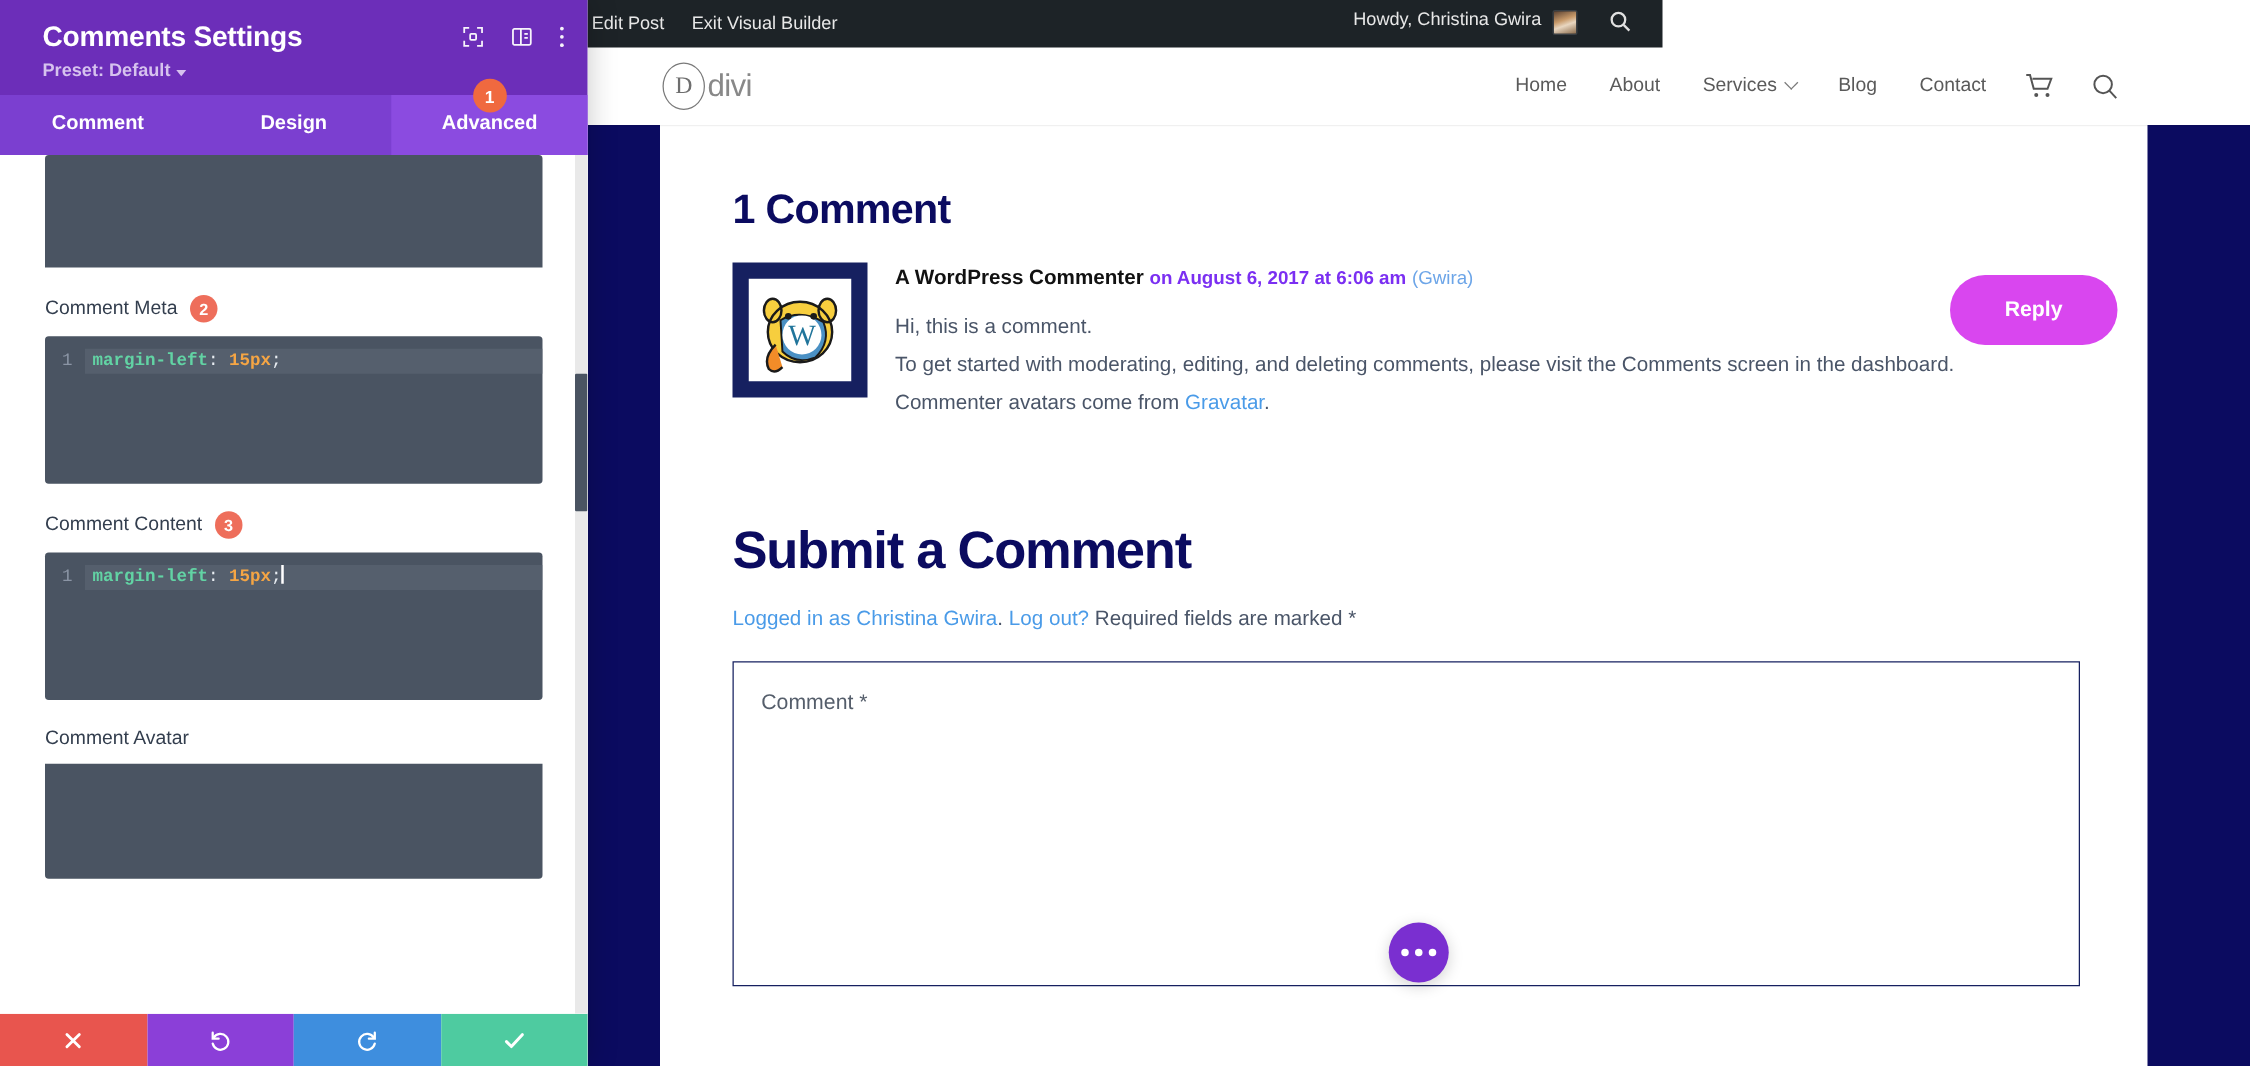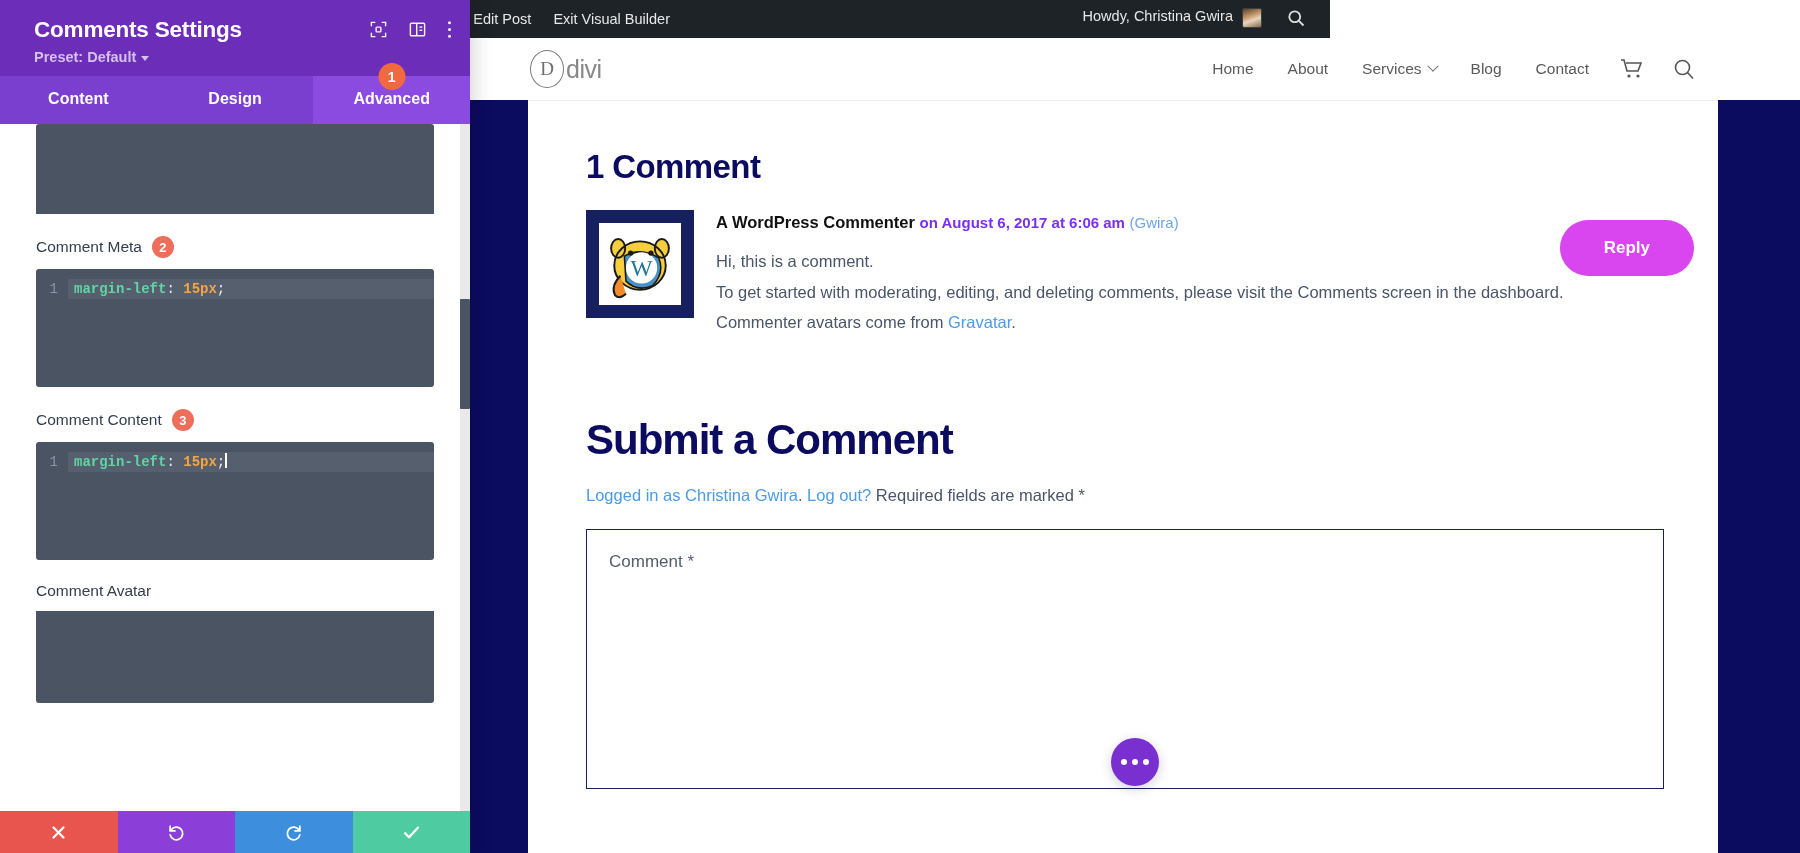--- a/index.html
+++ b/index.html
@@ -598,21 +598,21 @@
             <circle cx="3" cy="3" r="1.8"></circle>
               <circle cx="3" cy="11" r="1.8"></circle>
               <circle cx="3" cy="19" r="1.8"></circle>
           </svg>
         </span>
       </div>
     </div>
 
     <div class="modal-tabs">
       <div class="tab">
-        <span>Content</span>
+        <span>Comment</span>
       </div>
       <div class="tab">
         <span>Design</span>
       </div>
       <div class="tab active">
         <span class="tab-badge">1</span>
         <span>Advanced</span>
       </div>
     </div>
 

